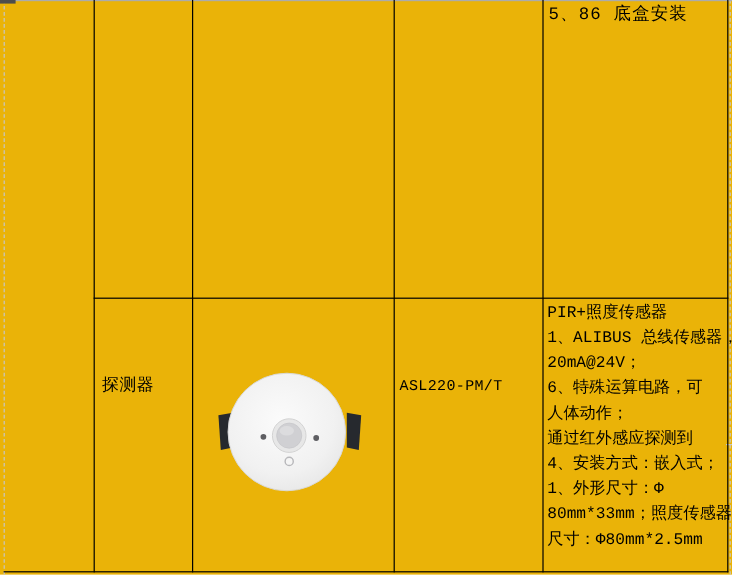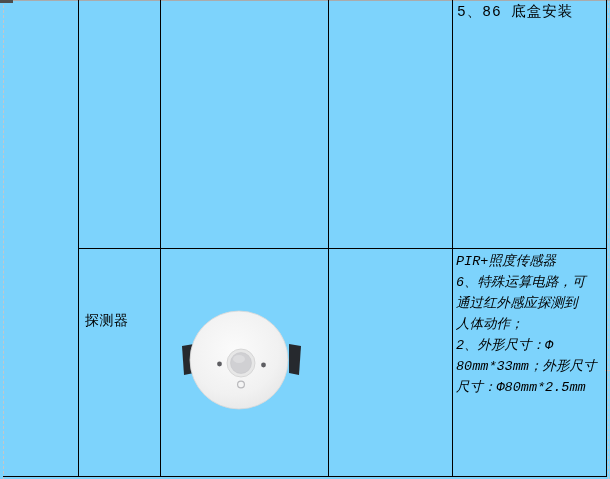--- a/index.html
+++ b/index.html
@@ -1,17 +1,17 @@
 <!DOCTYPE html>
 <html><head>
 <meta charset="utf-8">
 <style>
   html,body { margin:0; padding:0; background:#ffffff; }
   .page {
-    position:relative; width:610px; height:479px; background:#7dd3fc;
+    position:relative; width:610px; height:479px; background:#eab308;
     overflow:hidden; color:#000;
     font-family:"Liberation Mono","DejaVu Sans Mono",monospace;
   }
   
   .guide-v { position:absolute; top:0; height:479px; width:0; border-left:1px dashed #c6c6c6; }
   .guide-left  { left:3px; }
   .guide-right { left:608px; }
   .guide-mark { position:absolute; left:605px; top:370px; width:5px; height:0; border-top:1px dashed #c6c6c6; }
   .top-edge { position:absolute; left:0; top:0; width:610px; height:1px; background:#ababab; }
   .top-left-mark { position:absolute; left:0; top:0; width:13px; height:3px; background:#4d4d4d; }
@@ -21,21 +21,21 @@
   .v1 { left:78px; } .v2 { left:160px; } .v3 { left:328px; } .v4 { left:452px; } .v5 { left:606px; }
   .hline { position:absolute; height:1px; background:#000; }
   .h-rowdiv { left:78px; top:248px; width:529px; }
   .h-bottom { left:3px;  top:476px; width:604px; }
 
   
   .install-note { position:absolute; left:457px; top:2px;  font-size:14.5px; letter-spacing:1px; white-space:nowrap; }
   .category     { position:absolute; left:85px;  top:312px; font-size:14px;  letter-spacing:0.5px; white-space:nowrap; }
   .model        { position:absolute; left:333px; top:315px; font-size:12.5px; letter-spacing:0.3px; white-space:nowrap; }
   .desc         { position:absolute; left:456px; top:251px; width:150px; font-size:13.5px; line-height:21px; }
-  .desc-line    { height:21px; white-space:nowrap;font-style:italic; }
+  .desc-line    { height:21px; white-space:nowrap; }
 
   .sensor-wrap { position:absolute; left:160px; top:248px; width:168px; height:229px; }
 </style>
 </head>
 <body>
 
 <div class="page">
 
   <div class="guide-v guide-left"></div>
   <div class="guide-v guide-right"></div>
@@ -78,24 +78,30 @@
       <circle cx="81" cy="115" r="10.5" fill="#d0d0d3" stroke="#c3c3c6" stroke-width="0.5"></circle>
       <ellipse cx="79" cy="111" rx="6" ry="4" fill="#dcdcde"></ellipse>
 
       <circle cx="59.5" cy="116" r="2.4" fill="#5e5e62"></circle>
       <circle cx="103.5" cy="117" r="2.4" fill="#5e5e62"></circle>
 
       <circle cx="81" cy="136.5" r="3.4" fill="#f5f5f5" stroke="#b8b8bb" stroke-width="1.2"></circle>
     </svg>
   </div>
 
+  <div class="model">
+    <span>ASL220-PM/T</span>
+  </div>
 
   <div class="desc">
     <div class="desc-line">PIR+照度传感器</div>
+    <div class="desc-line">1、ALIBUS 总线传感器，</div>
+    <div class="desc-line">20mA@24V；</div>
     <div class="desc-line">6、特殊运算电路，可</div>
+    <div class="desc-line">人体动作；</div>
     <div class="desc-line">通过红外感应探测到</div>
-    <div class="desc-line">人体动作；</div>
-    <div class="desc-line">2、外形尺寸：Φ</div>
-    <div class="desc-line">80mm*33mm；外形尺寸</div>
+    <div class="desc-line">4、安装方式：嵌入式；</div>
+    <div class="desc-line">1、外形尺寸：Φ</div>
+    <div class="desc-line">80mm*33mm；照度传感器</div>
     <div class="desc-line">尺寸：Φ80mm*2.5mm</div>
   </div>
 
 </div>
 
 </body></html>

